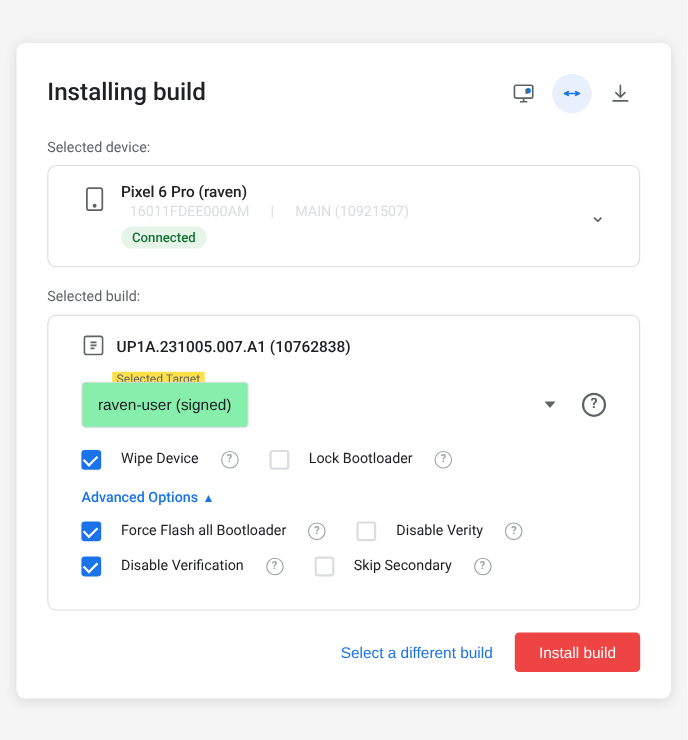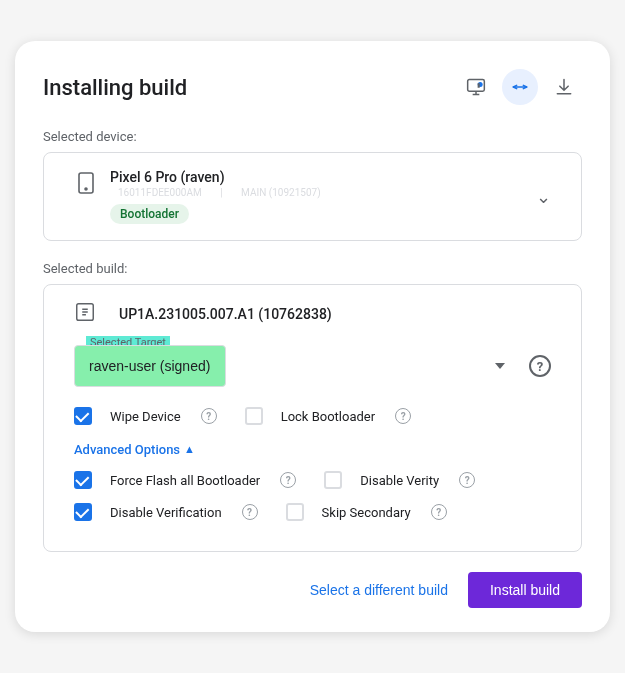--- a/index.html
+++ b/index.html
@@ -6,21 +6,21 @@
     body {
       font-family: 'Roboto', Arial, sans-serif;
       background: #f5f5f5;
       display: flex;
       justify-content: center;
       align-items: center;
       min-height: 100vh;
     }
     .card {
       background: #fff;
-      border-radius: 20px;
+      border-radius: 8px;
       box-shadow: 0 2px 12px rgba(0,0,0,0.12);
       width: 595px;
       padding: 28px 28px 24px 28px;
       position: relative;
     }
     .header {
       display: flex;
       align-items: center;
       justify-content: space-between;
       margin-bottom: 24px;
@@ -72,21 +72,21 @@
     .device-icon {
       margin-top: 2px;
       color: #5f6368;
     }
     .device-name {
       font-size: 14px;
       font-weight: 500;
       color: #202124;
     }
     .device-serial {
-      font-size: 10px;
+      font-size: 13px;
       color: #5f6368;
       margin-top: 2px;
     }
     .device-serial span {
       margin: 0 8px;
       color: #dadce0;
     }
     .connected-badge {
       display: inline-block;
       margin-top: 6px;
@@ -100,40 +100,40 @@
     .chevron-right {
       margin-left: auto;
       color: #5f6368;
       font-size: 18px;
       align-self: center;
       cursor: pointer;
     }
     .build-id-row {
       display: flex;
       align-items: center;
-      gap: 23px;
+      gap: 10px;
       margin-bottom: 18px;
     }
     .build-icon {
       color: #5f6368;
     }
     .build-id {
       font-size: 14px;
       font-weight: 500;
       color: #202124;
     }
     .target-select-wrapper {
       position: relative;
       margin-bottom: 20px;
     }
     .target-select-label {
       position: absolute;
       top: -9px;
-      left: 12px;
-      background: #5eead4;
+      left: 28px;
+      background: #fde047;
       padding: 0 4px;
       font-size: 11px;
       color: #5f6368;
     }
     .target-select-row {
       display: flex;
       align-items: center;
       gap: 10px;
     }
     .target-select {
@@ -255,21 +255,21 @@
     .link-btn {
       color: #1a73e8;
       font-size: 14px;
       font-weight: 500;
       background: none;
       border: none;
       cursor: pointer;
       padding: 8px 4px;
     }
     .primary-btn {
-      background: #6d28d9;
+      background: #ef4444;
       color: #fff;
       border: none;
       border-radius: 4px;
       padding: 10px 22px;
       font-size: 14px;
       font-weight: 500;
       cursor: pointer;
     }
     .divider-pipe {
       color: #dadce0;
@@ -317,21 +317,21 @@
           <circle cx="12" cy="18" r="1" fill="#5f6368"></circle>
         </svg>
       </div>
       <div>
         <div class="device-name">Pixel 6 Pro (raven)</div>
         <div class="device-serial">
           <span>16011FDEE000AM</span>
           <span class="divider-pipe">  |  </span>
           <span>MAIN (10921507)</span>
         </div>
-        <span class="connected-badge">Bootloader</span>
+        <span class="connected-badge">Connected</span>
       </div>
       <div class="chevron-right">⌄</div>
     </div>
   </div>
 
   <div class="section-label">Selected build:</div>
   <div class="build-box">
     <div class="build-id-row">
       <div class="build-icon">
         <svg width="22" height="22" viewBox="0 0 24 24" fill="none" stroke="#5f6368" stroke-width="1.6">

